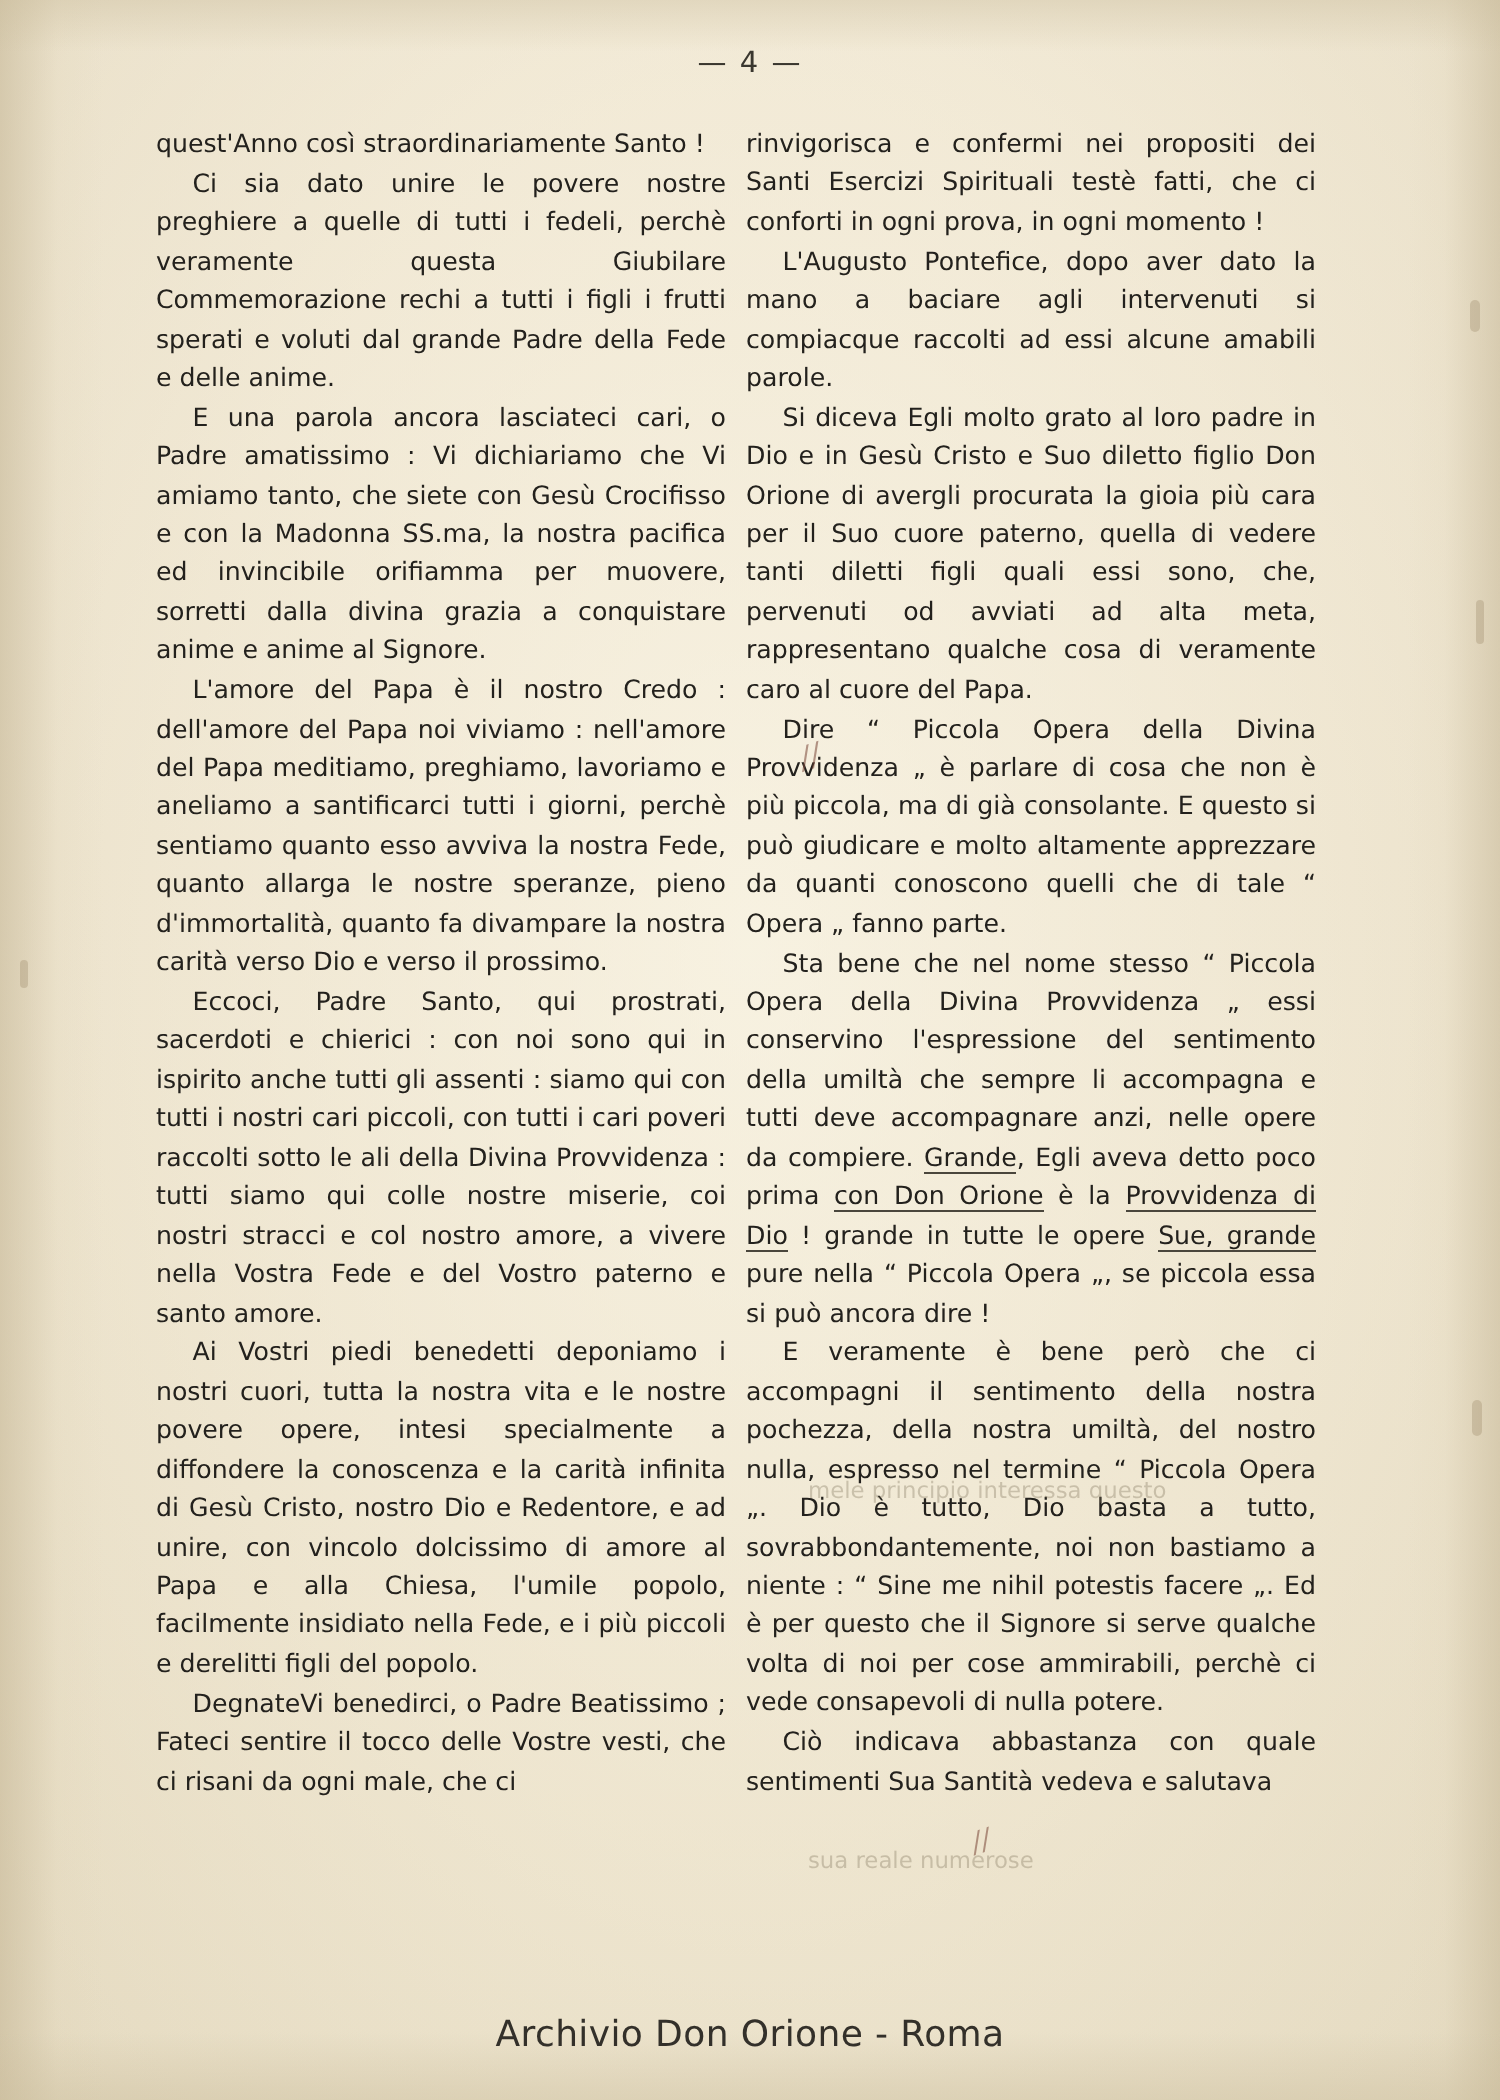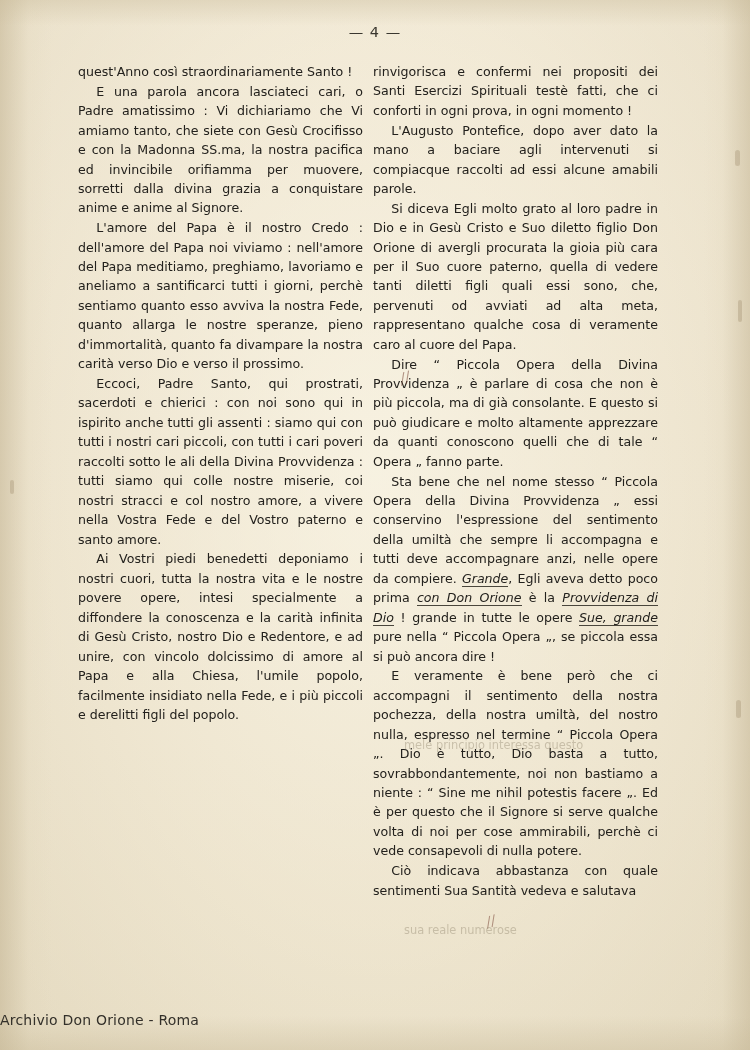--- a/index.html
+++ b/index.html
@@ -87,29 +87,28 @@
     text-indent: 1.45em;
   }
   .col p.noindent {
     text-indent: 0;
   }
   .it {
   }
   .ul {
     border-bottom: 1px solid #4a463c;
     padding-bottom: 0px;
-    font-style: italic;
   }
 
   .footer {
     position: absolute;
     bottom: 22px;
     left: 0; right: 0;
-    text-align: left;
-    font-size: 14px;
+    text-align: center;
+    font-size: 18px;
     color: #33302a;
     letter-spacing: 0.2px;
   }
 
   
   .mark {
     position: absolute;
     color: rgba(120,70,55,0.55);
     font-family: "DejaVu Serif", serif;
     font-style: italic;
@@ -137,24 +136,26 @@
 <div class="speckle" style="left:738px;top:300px;width:4px;height:22px;border-radius:3px;"></div>
 <div class="speckle" style="left:736px;top:700px;width:5px;height:18px;border-radius:3px;"></div>
 <div class="speckle" style="left:10px;top:480px;width:4px;height:14px;border-radius:3px;"></div>
 
 <div class="page-number">— 4 —</div>
 
 <div class="content">
 
   <div class="col">
     <p class="noindent">quest'Anno così straordinariamente Santo !</p>
+    <p>Ci sia dato unire le povere nostre preghiere a quelle di tutti i fedeli, perchè veramente questa Giubilare Commemorazione rechi a tutti i figli i frutti sperati e voluti dal grande Padre della Fede e delle anime.</p>
     <p>E una parola ancora lasciateci cari, o Padre amatissimo : Vi dichiariamo che Vi amiamo tanto, che siete con Gesù Crocifisso e con la Madonna SS.ma, la nostra pacifica ed invincibile orifiamma per muovere, sorretti dalla divina grazia a conquistare anime e anime al Signore.</p>
     <p>L'amore del Papa è il nostro Credo : dell'amore del Papa noi viviamo : nell'amore del Papa meditiamo, preghiamo, lavoriamo e aneliamo a santificarci tutti i giorni, perchè sentiamo quanto esso avviva la nostra Fede, quanto allarga le nostre speranze, pieno d'immortalità, quanto fa divampare la nostra carità verso Dio e verso il prossimo.</p>
     <p>Eccoci, Padre Santo, qui prostrati, sacerdoti e chierici : con noi sono qui in ispirito anche tutti gli assenti : siamo qui con tutti i nostri cari piccoli, con tutti i cari poveri raccolti sotto le ali della Divina Provvidenza : tutti siamo qui colle nostre miserie, coi nostri stracci e col nostro amore, a vivere nella Vostra Fede e del Vostro paterno e santo amore.</p>
     <p>Ai Vostri piedi benedetti deponiamo i nostri cuori, tutta la nostra vita e le nostre povere opere, intesi specialmente a diffondere la conoscenza e la carità infinita di Gesù Cristo, nostro Dio e Redentore, e ad unire, con vincolo dolcissimo di amore al Papa e alla Chiesa, l'umile popolo, facilmente insidiato nella Fede, e i più piccoli e derelitti figli del popolo.</p>
+    <p>DegnateVi benedirci, o Padre Beatissimo ; Fateci sentire il tocco delle Vostre vesti, che ci risani da ogni male, che ci</p>
   </div>
 
   <div class="col">
     <p class="noindent">rinvigorisca e confermi nei propositi dei Santi Esercizi Spirituali testè fatti, che ci conforti in ogni prova, in ogni momento !</p>
     <p>L'Augusto Pontefice, dopo aver dato la mano a baciare agli intervenuti si compiacque raccolti ad essi alcune amabili parole.</p>
     <p>Si diceva Egli molto grato al loro padre in Dio e in Gesù Cristo e Suo diletto figlio Don Orione di avergli procurata la gioia più cara per il Suo cuore paterno, quella di vedere tanti diletti figli quali essi sono, che, pervenuti od avviati ad alta meta, rappresentano qualche cosa di veramente caro al cuore del Papa.</p>
     <p>Dire “ Piccola Opera della Divina Provvidenza „ è parlare di cosa che non è più piccola, ma di già consolante. E questo si può giudicare e molto altamente apprezzare da quanti conoscono quelli che di tale “ Opera „ fanno parte.</p>
     <p>Sta bene che nel nome stesso “ Piccola Opera della Divina Provvidenza „ essi conservino l'espressione del sentimento della umiltà che sempre li accompagna e tutti deve accompagnare anzi, nelle opere da compiere. <span class="ul">Grande</span>, Egli aveva detto poco prima <span class="ul">con Don Orione</span> è la <span class="ul">Provvidenza di Dio</span> ! grande in tutte le opere <span class="ul">Sue, grande</span> pure nella “ Piccola Opera „, se piccola essa si può ancora dire !</p>
     <p>E veramente è bene però che ci accompagni il sentimento della nostra pochezza, della nostra umiltà, del nostro nulla, espresso nel termine “ Piccola Opera „. Dio è tutto, Dio basta a tutto, sovrabbondantemente, noi non bastiamo a niente : “ <span class="it">Sine me nihil potestis facere</span> „. Ed è per questo che il Signore si serve qualche volta di noi per cose ammirabili, perchè ci vede consapevoli di nulla potere.</p>
     <p>Ciò indicava abbastanza con quale sentimenti Sua Santità vedeva e salutava</p>

